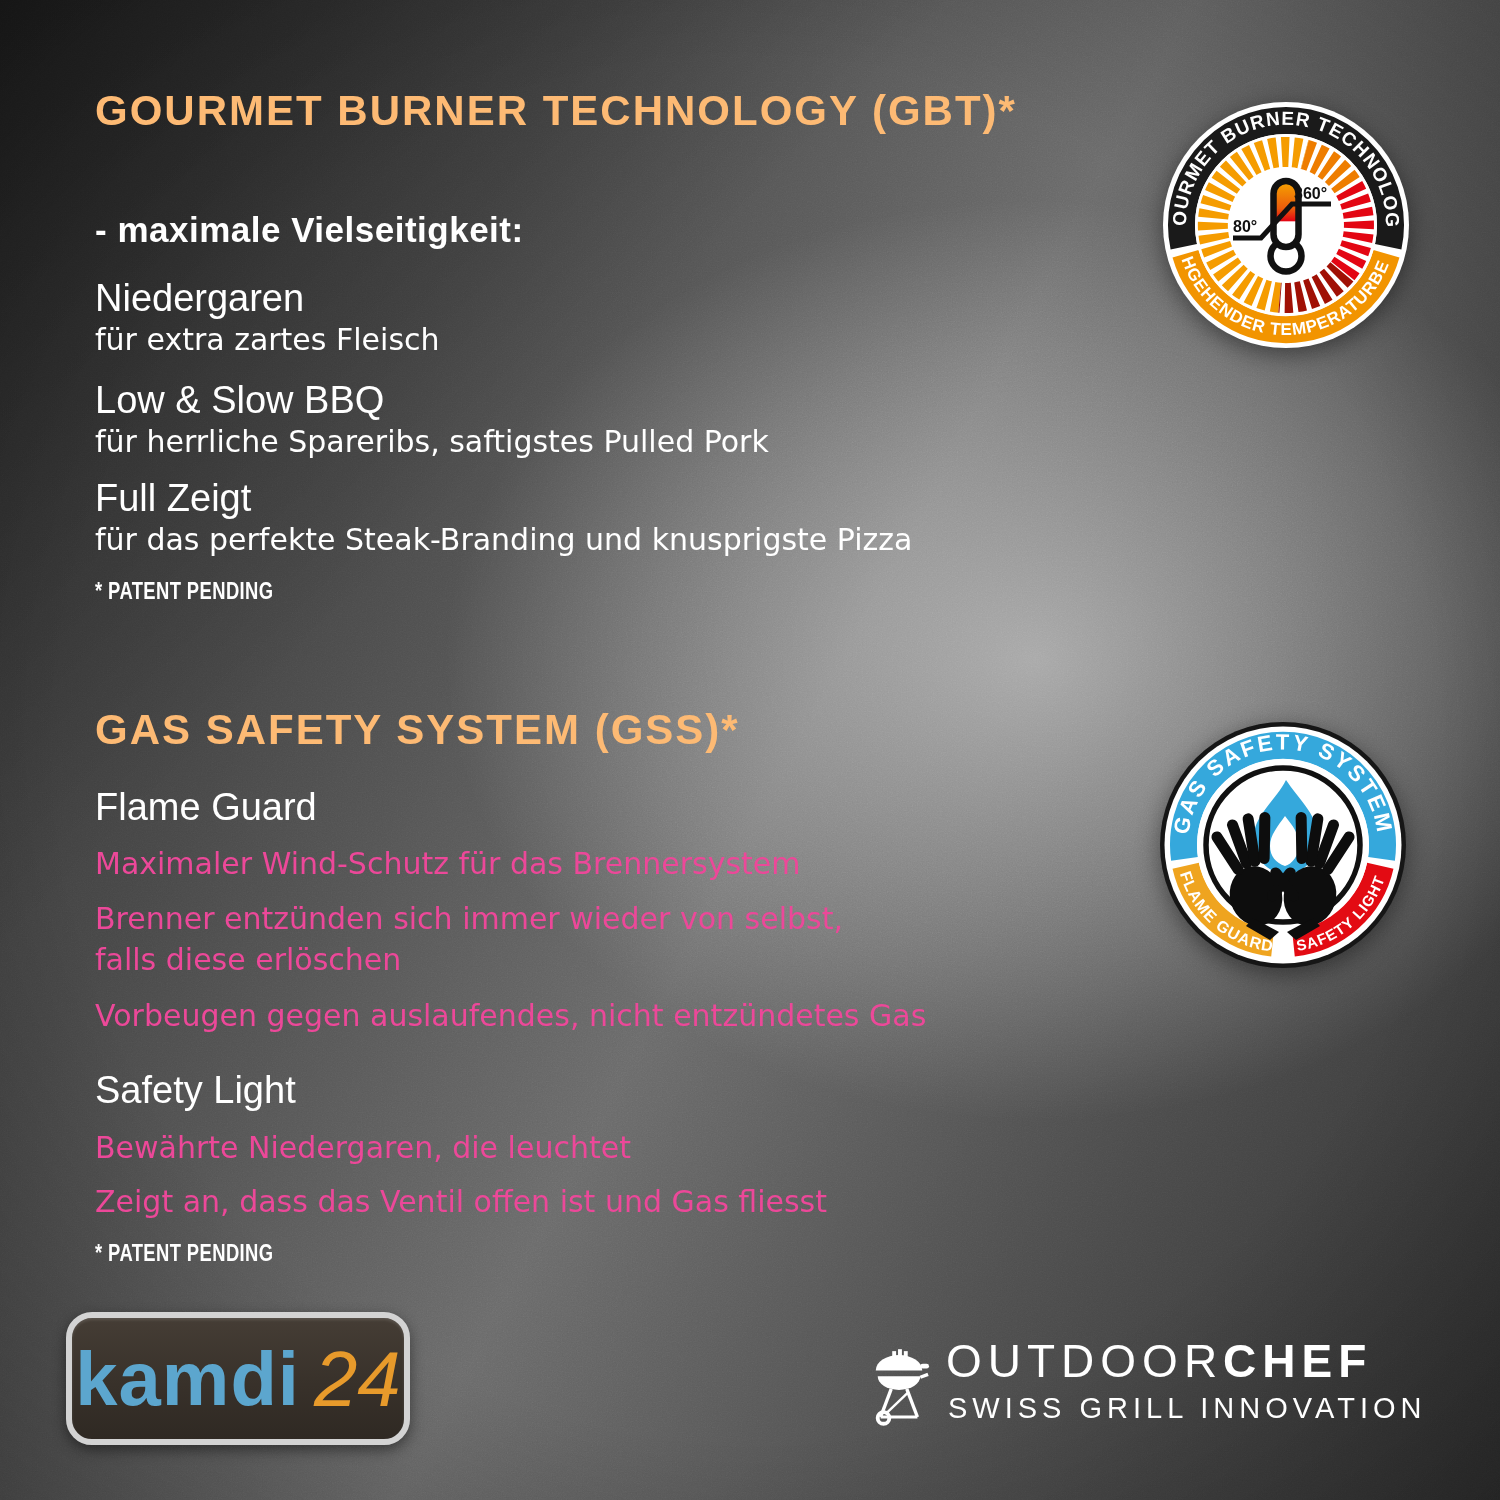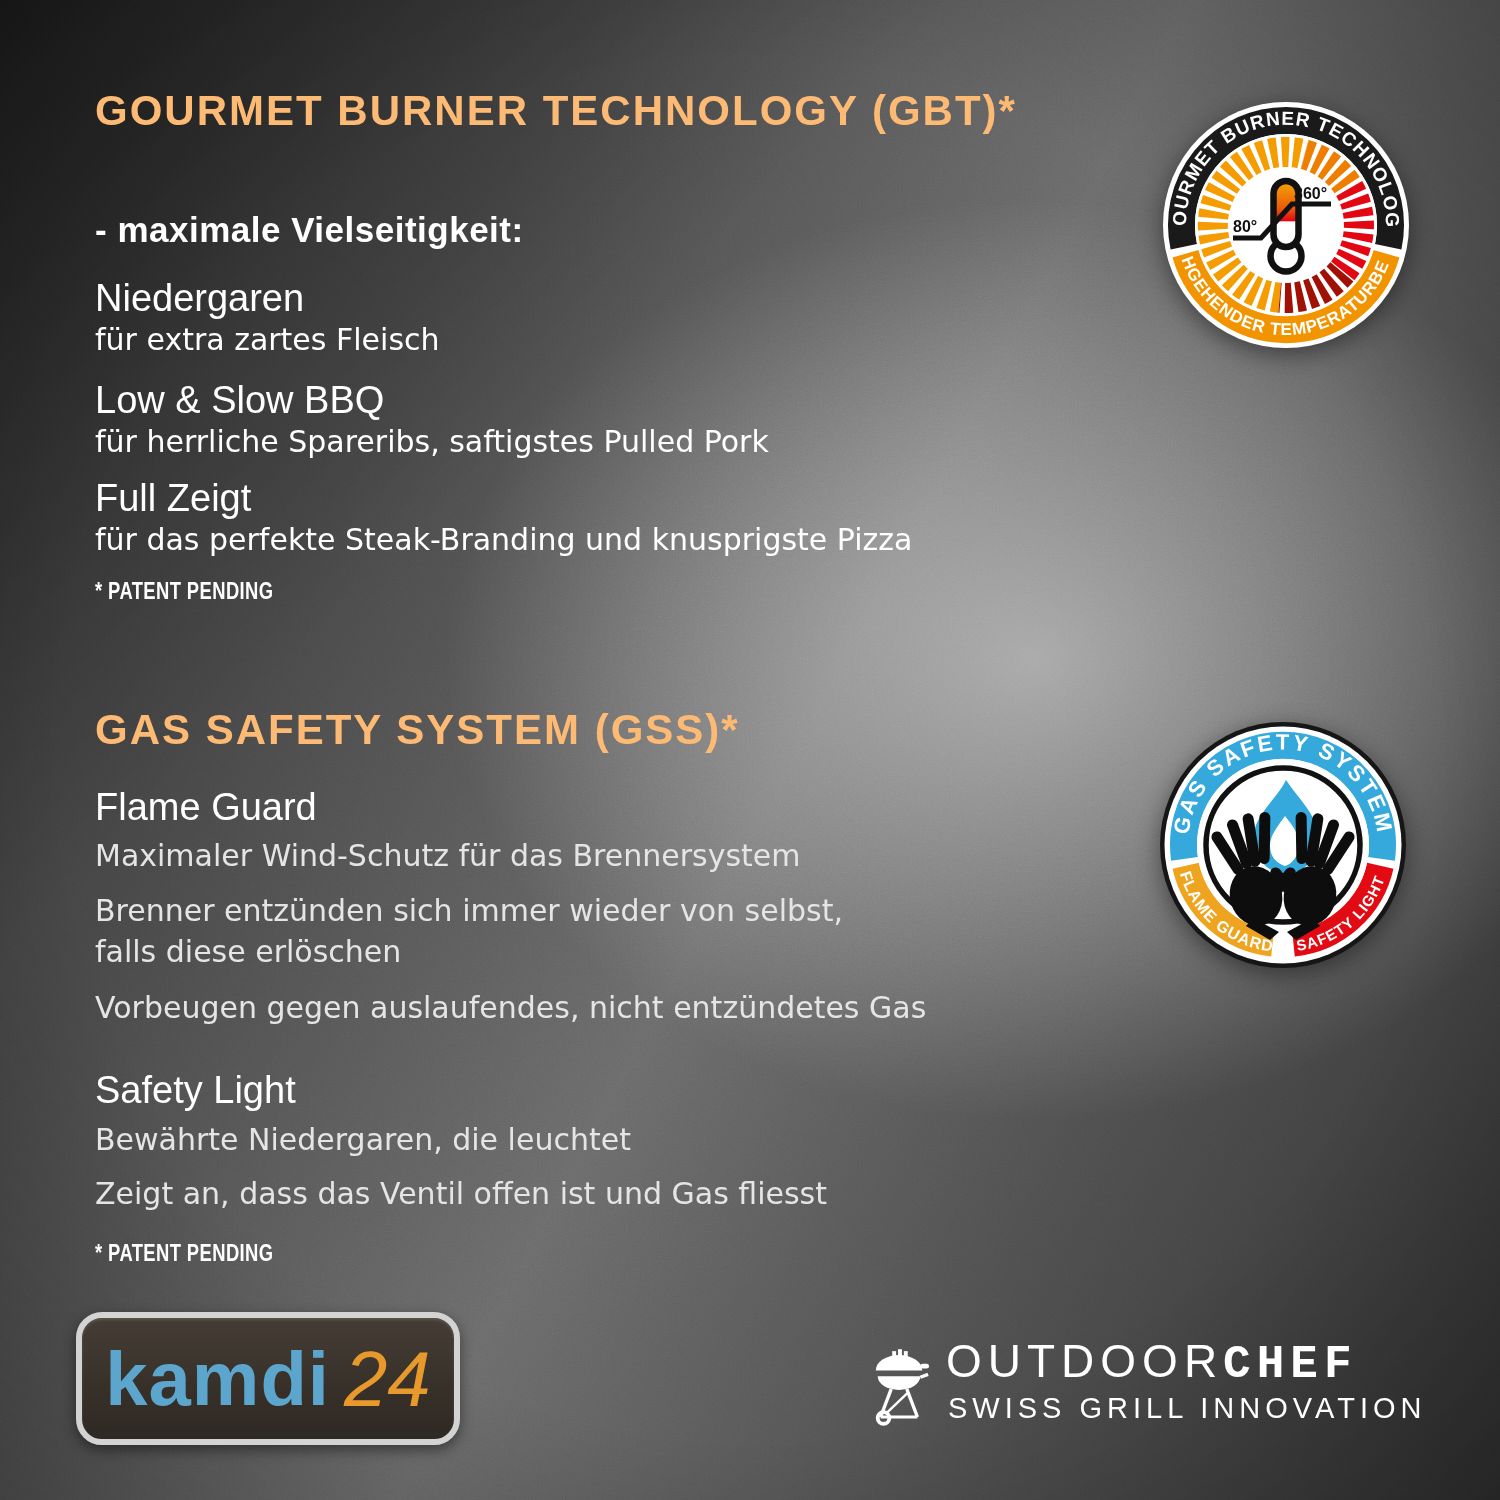--- a/index.html
+++ b/index.html
@@ -23,43 +23,43 @@
   }
   .noise{position:absolute;inset:0;width:100%;height:100%;opacity:.5;mix-blend-mode:overlay;pointer-events:none;}
 
   .abs{position:absolute;left:95px;white-space:nowrap;}
   .h-green{
     color:#fdba74;font-weight:bold;font-size:42px;letter-spacing:2px;line-height:1;
   }
   .intro{color:#fff;font-weight:bold;font-size:35px;letter-spacing:.5px;line-height:1;}
   .item-title{color:#fff;font-weight:normal;font-size:38px;line-height:1;}
   .item-desc{color:#fff;font-family:"DejaVu Sans",sans-serif;font-size:30px;line-height:1;}
-  .bodyline{color:#e5e5e5;font-family:"DejaVu Sans",sans-serif;font-size:30px;line-height:1;}
+  .bodyline{color:#ec4899;font-family:"DejaVu Sans",sans-serif;font-size:30px;line-height:1;margin-top:8px;}
   .patent{
     color:#fff;font-weight:bold;font-size:23px;letter-spacing:.5px;line-height:1;
     transform:scaleX(.8);transform-origin:left center;
   }
   .badge{position:absolute;filter:drop-shadow(0 6px 12px rgba(0,0,0,.45));}
 
   
   .kamdi-box{
-    position:absolute;left:76px;top:1312px;width:384px;height:133px;
+    position:absolute;left:66px;top:1312px;width:344px;height:133px;
     background:linear-gradient(180deg,#43forbidden 0,#3a332c 0); 
   }
   .kamdi-box{
     background:linear-gradient(180deg,#453d35 0%,#38312a 55%,#2f2923 100%);
     border:6px solid #d3d3d3;border-radius:26px;box-sizing:border-box;
     display:flex;align-items:center;justify-content:center;
     box-shadow:0 5px 14px rgba(0,0,0,.45), inset 0 2px 3px rgba(255,255,255,.12);
   }
   .kamdi-main{color:#5CA6CE;font-weight:bold;font-size:76px;letter-spacing:1px;line-height:1;}
   .kamdi-num{color:#E79A2B;font-weight:normal;font-style:italic;font-size:78px;margin-left:14px;line-height:1;}
   .oc-logo{position:absolute;left:868px;top:1342px;width:62px;height:88px;}
   .oc-brand{position:absolute;left:946px;top:1338px;color:#fff;font-size:46px;letter-spacing:6px;line-height:1;}
-  .oc-brand .bold{font-weight:bold;font-family:Liberation Mono, monospace;}
+  .oc-brand .bold{font-weight:bold;}
   .oc-tagline{position:absolute;left:948px;top:1394px;color:#fff;font-size:29px;letter-spacing:5px;line-height:1;font-weight:400;}
 </style>
 </head>
 <body>
 
 <div class="canvas">
   <div class="bg"></div>
   <div class="bg-corner"></div>
   <div class="vignette"></div>
   <svg class="noise">

